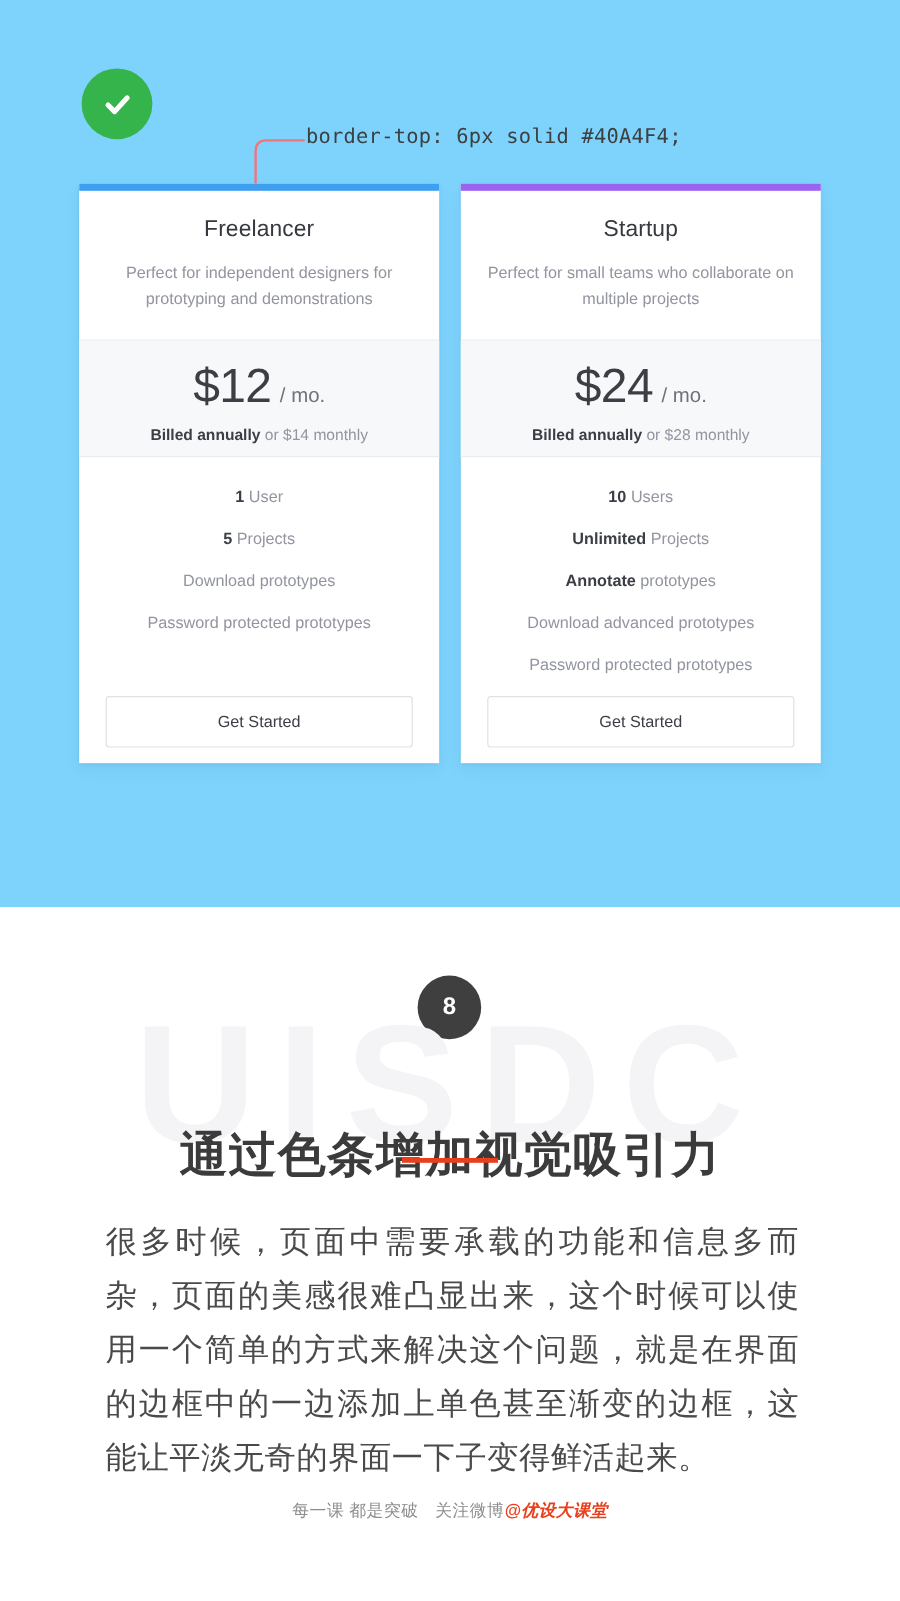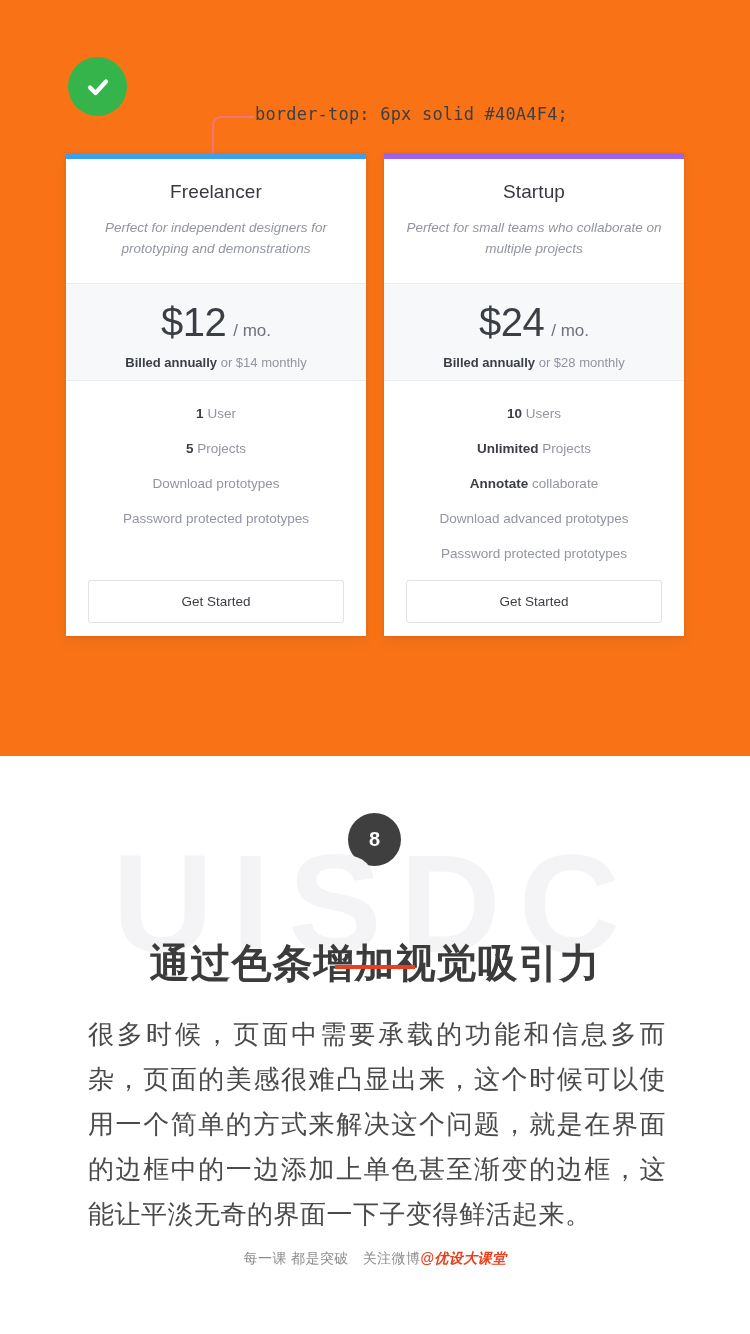--- a/index.html
+++ b/index.html
@@ -15,21 +15,21 @@
     position: relative;
   }
 
   
   .demo-section {
     position: absolute;
     left: 0;
     top: 0;
     width: 750px;
     height: 756px;
-    background: #f97316;
+    background: #7dd3fc;
   }
 
   .check-badge {
     position: absolute;
     left: 68px;
     top: 57px;
     width: 59px;
     height: 59px;
     border-radius: 50%;
     background: #35b44b;
@@ -87,21 +87,20 @@
     color: #36393f;
     font-weight: 400;
     margin: 0 0 14px;
     letter-spacing: 0.1px;
   }
   .card-desc {
     font-size: 13.5px;
     line-height: 21px;
     color: #9295a0;
     margin: 0;
-    font-style: italic;
   }
 
   .card-price {
     background: #f7f8fa;
     border-bottom: 1px solid #ececf0;
     padding: 16px 10px 10px;
     text-align: center;
   }
   .price-row {
     display: flex;
@@ -313,21 +312,21 @@
           <span class="price-amount">$24</span>
           <span class="price-period">/ mo.</span>
         </div>
         <div class="price-note">
           <b>Billed annually</b><span> or $28 monthly</span>
         </div>
       </div>
       <div class="card-features">
         <div class="feature"><b>10</b><span> Users</span></div>
         <div class="feature"><b>Unlimited</b><span> Projects</span></div>
-        <div class="feature"><b>Annotate</b><span> collaborate</span></div>
+        <div class="feature"><b>Annotate</b><span> prototypes</span></div>
         <div class="feature"><b></b><span>Download advanced prototypes</span></div>
         <div class="feature"><b></b><span>Password protected prototypes</span></div>
       </div>
       <div class="card-cta-wrap">
         <button class="card-cta">Get Started</button>
       </div>
     </div>
 
   </div>
 </div>

